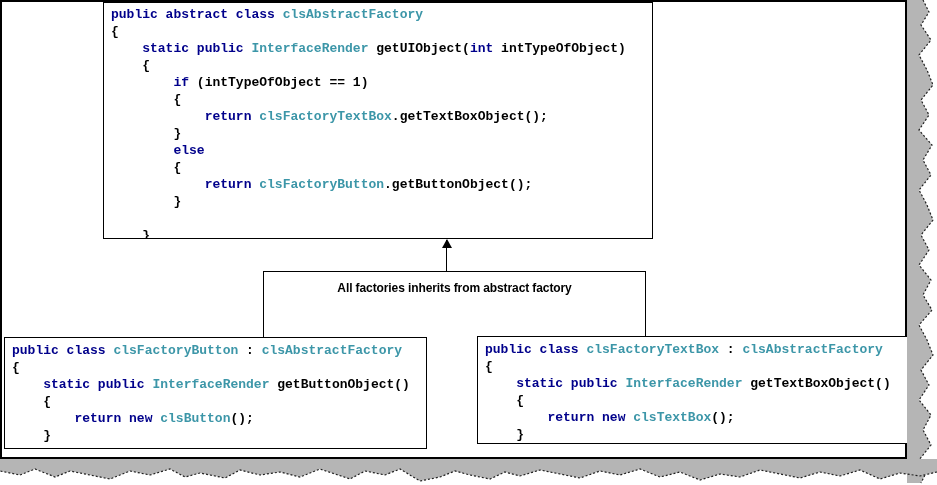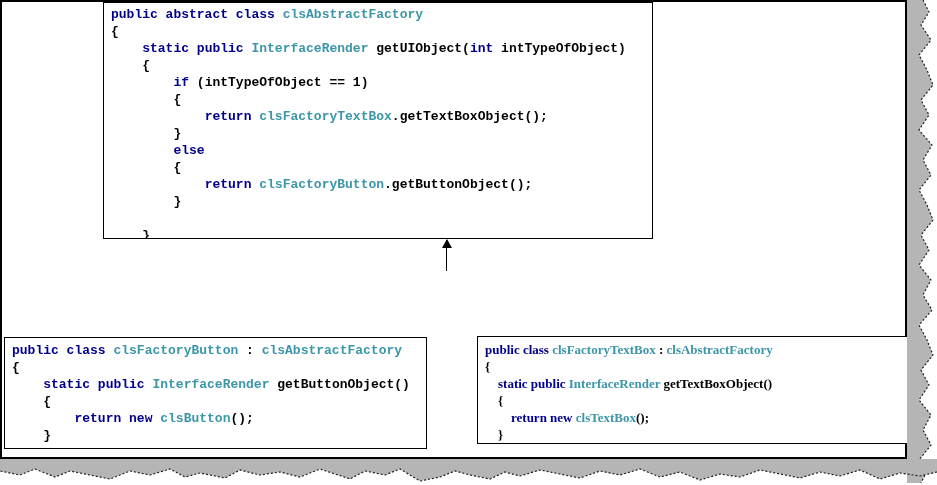--- a/index.html
+++ b/index.html
@@ -16,21 +16,21 @@
     border:2px solid var(--line);box-sizing:border-box;background:var(--bg);
   }
   .code-box{
     position:absolute;border:1px solid var(--line);background:#fff;
     box-sizing:border-box;overflow:hidden;
     font-family:"Liberation Mono","DejaVu Sans Mono",monospace;
     font-size:13px;font-weight:bold;line-height:17px;white-space:pre;
   }
   #box-abstract{left:103px;top:2px;width:550px;height:237px;padding:3px 0 0 7px;}
   #box-button{left:4px;top:337px;width:423px;height:112px;padding:4px 0 0 7px;}
-  #box-textbox{left:477px;top:336px;width:433px;height:108px;padding:4px 0 0 7px;font-family:Liberation Serif, serif;}
+  #box-textbox{left:477px;top:336px;width:433px;height:108px;padding:4px 0 0 7px;}
   .code-line{height:17px;}
   .tok-k{color:var(--kw);}
   .tok-t{color:var(--type);}
   .tok-p{color:var(--plain);}
   .connector{
     position:absolute;left:263px;top:271px;width:383px;height:66px;
     border:1px solid var(--line);border-bottom:none;box-sizing:border-box;
     background:transparent;
   }
   .annotation{
@@ -56,20 +56,23 @@
 
 <div id="stage">
 
   <div class="frame"></div>
 
   <div id="box-abstract" class="code-box"><div class="code-line"><span class="tok-k">public abstract class </span><span class="tok-t">clsAbstractFactory</span></div><div class="code-line"><span class="tok-p">{</span></div><div class="code-line"><span class="tok-p">    </span><span class="tok-k">static public </span><span class="tok-t">InterfaceRender</span><span class="tok-p"> getUIObject(</span><span class="tok-k">int</span><span class="tok-p"> intTypeOfObject)</span></div><div class="code-line"><span class="tok-p">    {</span></div><div class="code-line"><span class="tok-p">        </span><span class="tok-k">if</span><span class="tok-p"> (intTypeOfObject == 1)</span></div><div class="code-line"><span class="tok-p">        {</span></div><div class="code-line"><span class="tok-p">            </span><span class="tok-k">return </span><span class="tok-t">clsFactoryTextBox</span><span class="tok-p">.getTextBoxObject();</span></div><div class="code-line"><span class="tok-p">        }</span></div><div class="code-line"><span class="tok-p">        </span><span class="tok-k">else</span></div><div class="code-line"><span class="tok-p">        {</span></div><div class="code-line"><span class="tok-p">            </span><span class="tok-k">return </span><span class="tok-t">clsFactoryButton</span><span class="tok-p">.getButtonObject();</span></div><div class="code-line"><span class="tok-p">        }</span></div><div class="code-line"> </div><div class="code-line"><span class="tok-p">    }</span></div></div>
 
   <div class="arrow-line"></div>
   <div class="arrow-head"></div>
 
+  <div class="connector">
+    <div class="annotation">All factories inherits from abstract factory</div>
+  </div>
 
   <div id="box-button" class="code-box"><div class="code-line"><span class="tok-k">public class </span><span class="tok-t">clsFactoryButton</span><span class="tok-p"> : </span><span class="tok-t">clsAbstractFactory</span></div><div class="code-line"><span class="tok-p">{</span></div><div class="code-line"><span class="tok-p">    </span><span class="tok-k">static public </span><span class="tok-t">InterfaceRender</span><span class="tok-p"> getButtonObject()</span></div><div class="code-line"><span class="tok-p">    {</span></div><div class="code-line"><span class="tok-p">        </span><span class="tok-k">return new </span><span class="tok-t">clsButton</span><span class="tok-p">();</span></div><div class="code-line"><span class="tok-p">    }</span></div></div>
 
   <div id="box-textbox" class="code-box"><div class="code-line"><span class="tok-k">public class </span><span class="tok-t">clsFactoryTextBox</span><span class="tok-p"> : </span><span class="tok-t">clsAbstractFactory</span></div><div class="code-line"><span class="tok-p">{</span></div><div class="code-line"><span class="tok-p">    </span><span class="tok-k">static public </span><span class="tok-t">InterfaceRender</span><span class="tok-p"> getTextBoxObject()</span></div><div class="code-line"><span class="tok-p">    {</span></div><div class="code-line"><span class="tok-p">        </span><span class="tok-k">return new </span><span class="tok-t">clsTextBox</span><span class="tok-p">();</span></div><div class="code-line"><span class="tok-p">    }</span></div></div>
 
   <svg id="torn-right" class="torn" viewBox="0 0 30 485" preserveAspectRatio="none">
     <path fill="#b5b5b5" stroke="none" d="M0,0 L16,0 L22,12 L14,25 L24,40 L12,55 L20,70 L26,85 L14,100 L22,115 L12,130 L25,145 L16,160 L24,175 L12,190 L20,205 L26,220 L14,235 L22,250 L12,265 L24,280 L16,295 L25,310 L12,325 L20,340 L26,355 L14,370 L22,385 L12,400 L24,415 L16,430 L24,445 L12,460 L18,475 L14,483 L0,483 Z"></path>
     <path fill="none" stroke="#1f1f1f" stroke-width="1.2" stroke-dasharray="2,2" d="M16,0 L22,12 L14,25 L24,40 L12,55 L20,70 L26,85 L14,100 L22,115 L12,130 L25,145 L16,160 L24,175 L12,190 L20,205 L26,220 L14,235 L22,250 L12,265 L24,280 L16,295 L25,310 L12,325 L20,340 L26,355 L14,370 L22,385 L12,400 L24,415 L16,430 L24,445 L12,460 L18,475 L14,483"></path>
   </svg>
 

